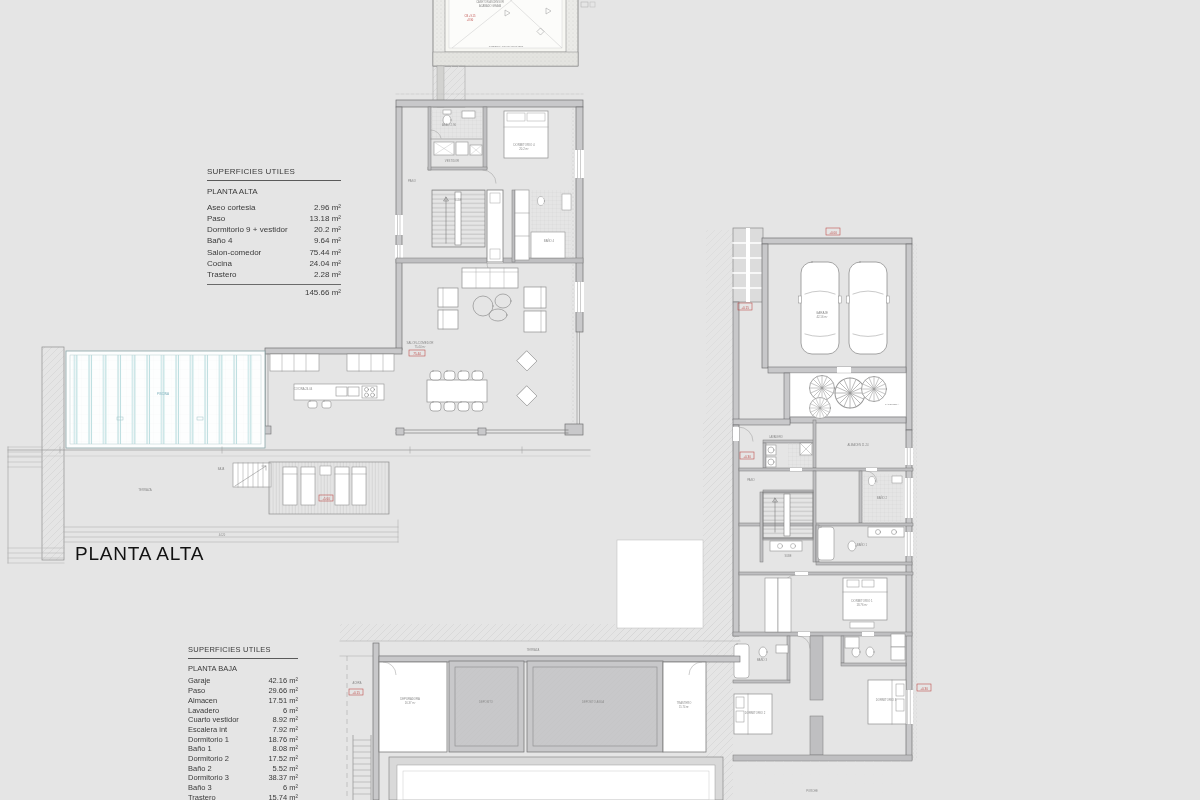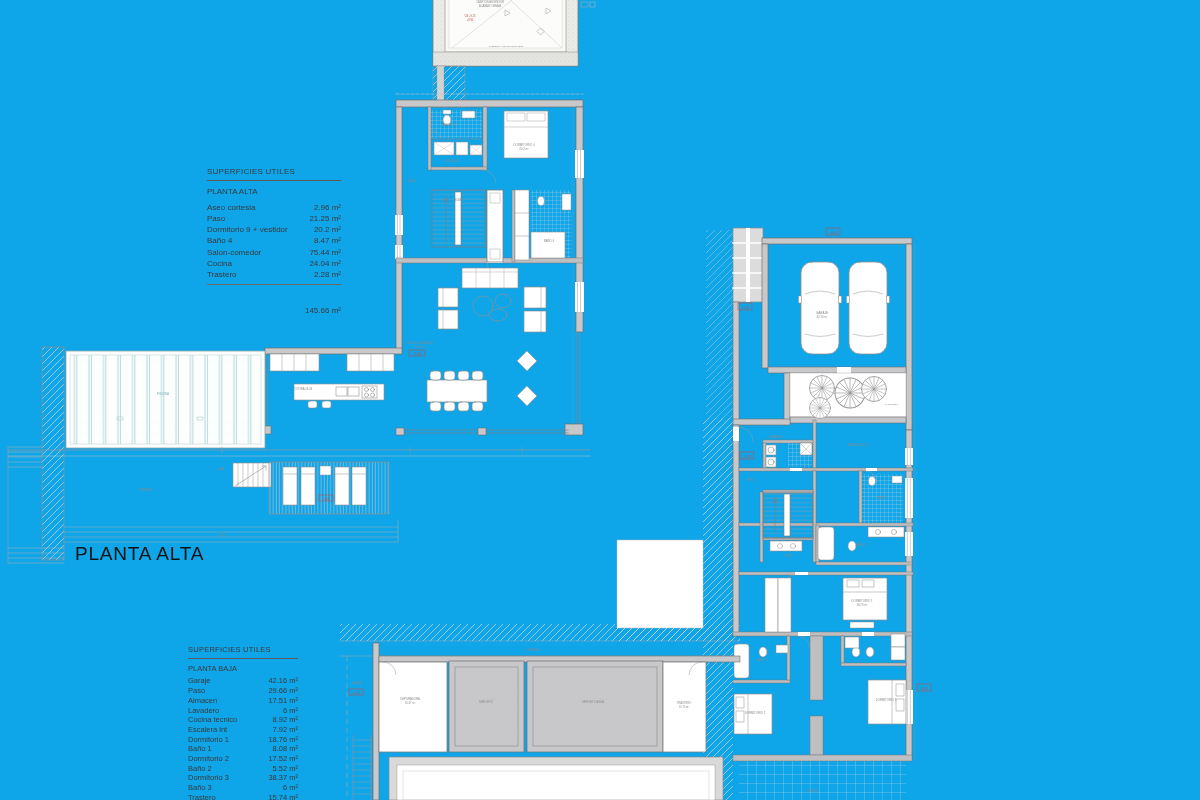--- a/index.html
+++ b/index.html
@@ -1,24 +1,24 @@
 <!DOCTYPE html>
 <html><head>
 <meta charset="utf-8">
 <style>
   html,body{margin:0;padding:0;background:#fff;}
-  .page{position:relative;width:1200px;height:800px;background:#0ea5e9;overflow:hidden;
+  .page{position:relative;width:1200px;height:800px;background:#e5e5e5;overflow:hidden;
         font-family:"Liberation Sans",sans-serif;}
   svg text{font-family:"Liberation Sans",sans-serif;}
   .area-table{position:absolute;color:#3a3a3a;font-size:8px;line-height:11.3px;}
   .area-table .t-title{letter-spacing:.25px;padding-bottom:3px;border-bottom:1px solid #5a5a5a;margin-bottom:5px;white-space:nowrap;}
   .area-table .t-sub{margin-bottom:4px;white-space:nowrap;}
   .area-table .row{display:flex;justify-content:space-between;white-space:nowrap;}
   .area-table .row span:last-child{text-align:center;}
-  .area-table .t-total{border-top:1px solid #6a6a6a;margin-top:3px;padding-top:20px;text-align:right;}
+  .area-table .t-total{border-top:1px solid #6a6a6a;margin-top:3px;padding-top:2px;text-align:right;}
   #table-alta{left:207px;top:166px;width:134px;}
   #table-baja{left:188px;top:645px;width:110px;font-size:7.5px;line-height:9.7px;}
   #table-baja .t-sub{margin-bottom:3px;}
   #plan-title{position:absolute;left:75px;top:543px;font-size:19px;letter-spacing:.8px;color:#121212;}
 </style>
 </head>
 <body>
 
 <div class="page">
 
@@ -484,29 +484,29 @@
 
 <div class="area-table" id="table-alta">
   <div class="t-title">SUPERFICIES UTILES</div>
   <div class="t-sub">PLANTA ALTA</div>
   <div class="row">
         <span>Aseo cortesia</span>
         <span>2.96 m²</span>
       </div>
   <div class="row">
         <span>Paso</span>
-        <span>21.25 m²</span>
+        <span>13.18 m²</span>
       </div>
   <div class="row">
         <span>Dormitorio 9 + vestidor</span>
         <span>20.2 m²</span>
       </div>
   <div class="row">
         <span>Baño 4</span>
-        <span>8.47 m²</span>
+        <span>9.64 m²</span>
       </div>
   <div class="row">
         <span>Salon-comedor</span>
         <span>75.44 m²</span>
       </div>
   <div class="row">
         <span>Cocina</span>
         <span>24.04 m²</span>
       </div>
   <div class="row">
@@ -529,21 +529,21 @@
       </div>
   <div class="row">
         <span>Almacen</span>
         <span>17.51 m²</span>
       </div>
   <div class="row">
         <span>Lavadero</span>
         <span>6 m²</span>
       </div>
   <div class="row">
-        <span>Cocina tecnico</span>
+        <span>Cuarto vestidor</span>
         <span>8.92 m²</span>
       </div>
   <div class="row">
         <span>Escalera int</span>
         <span>7.92 m²</span>
       </div>
   <div class="row">
         <span>Dormitorio 1</span>
         <span>18.76 m²</span>
       </div>

